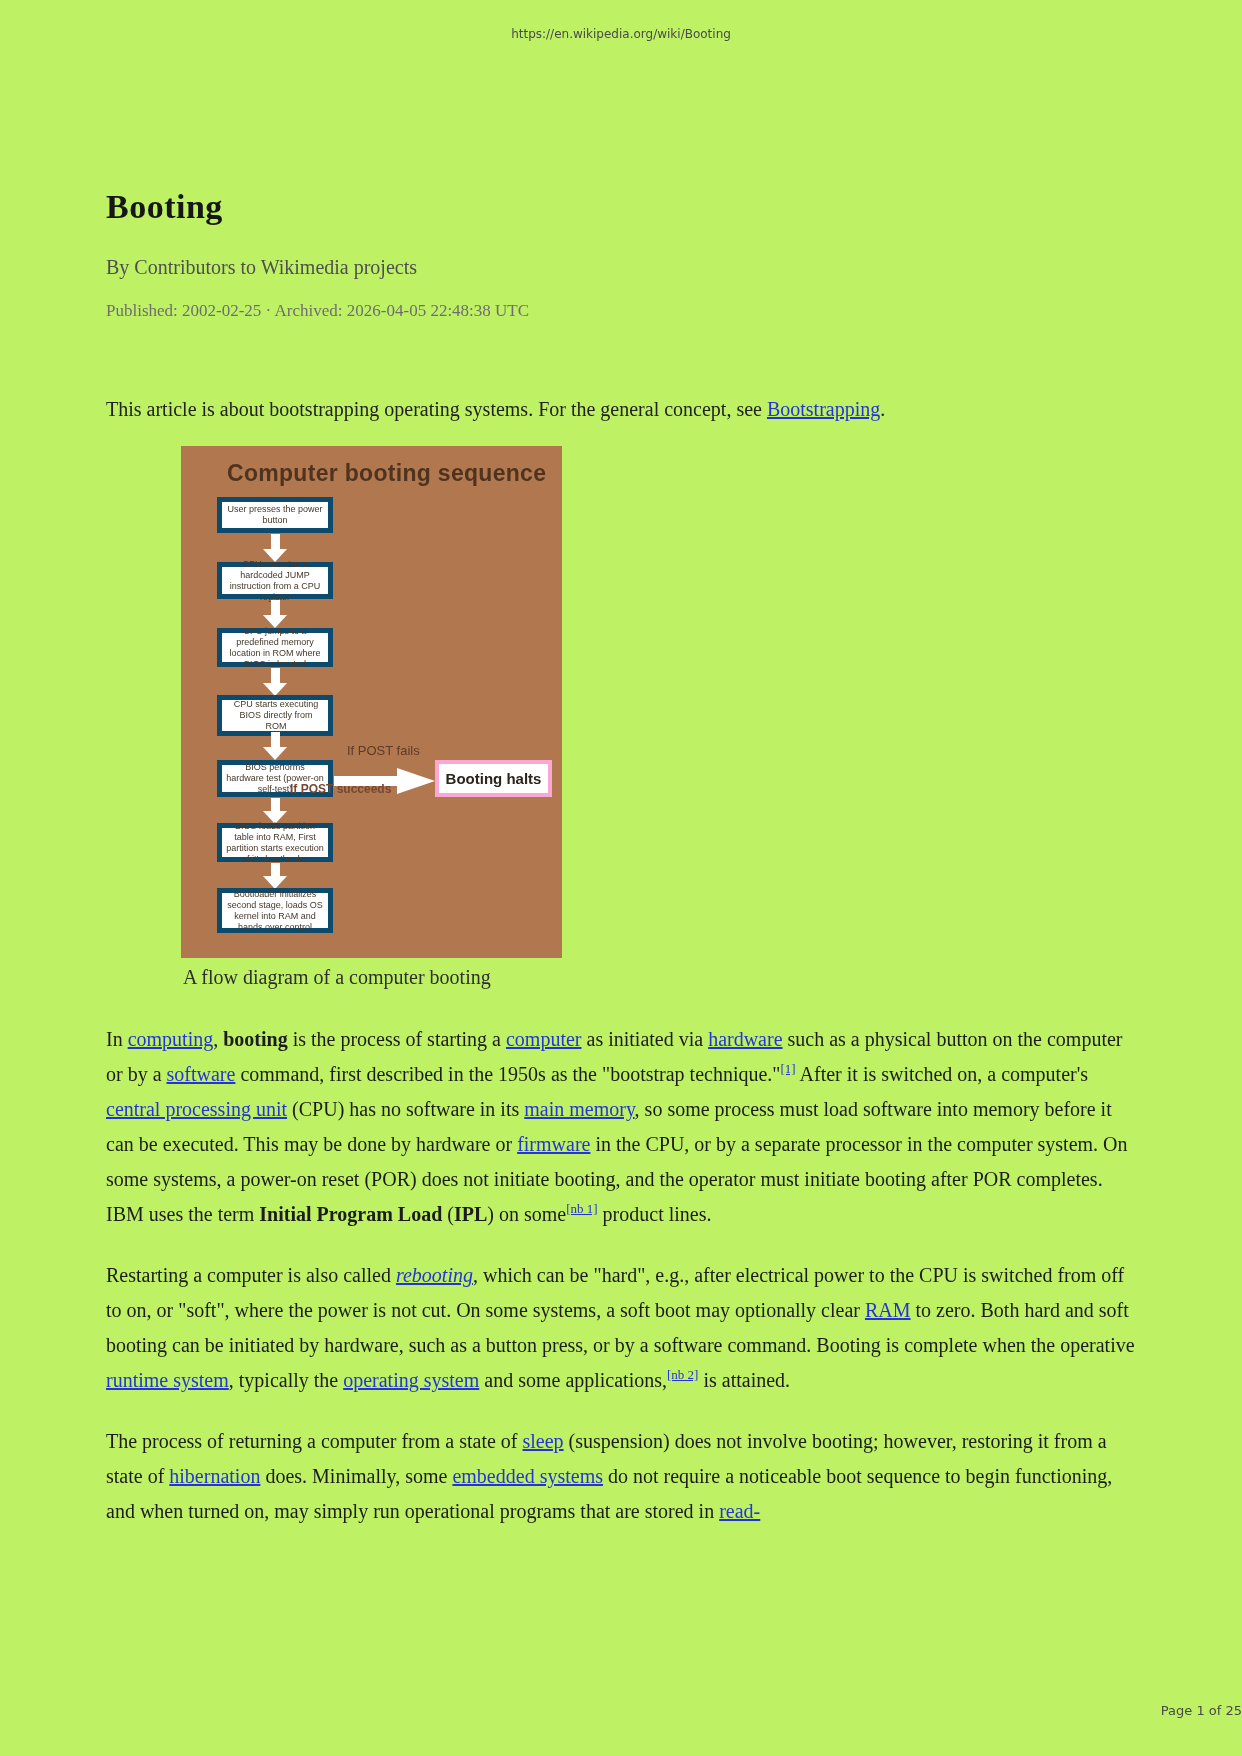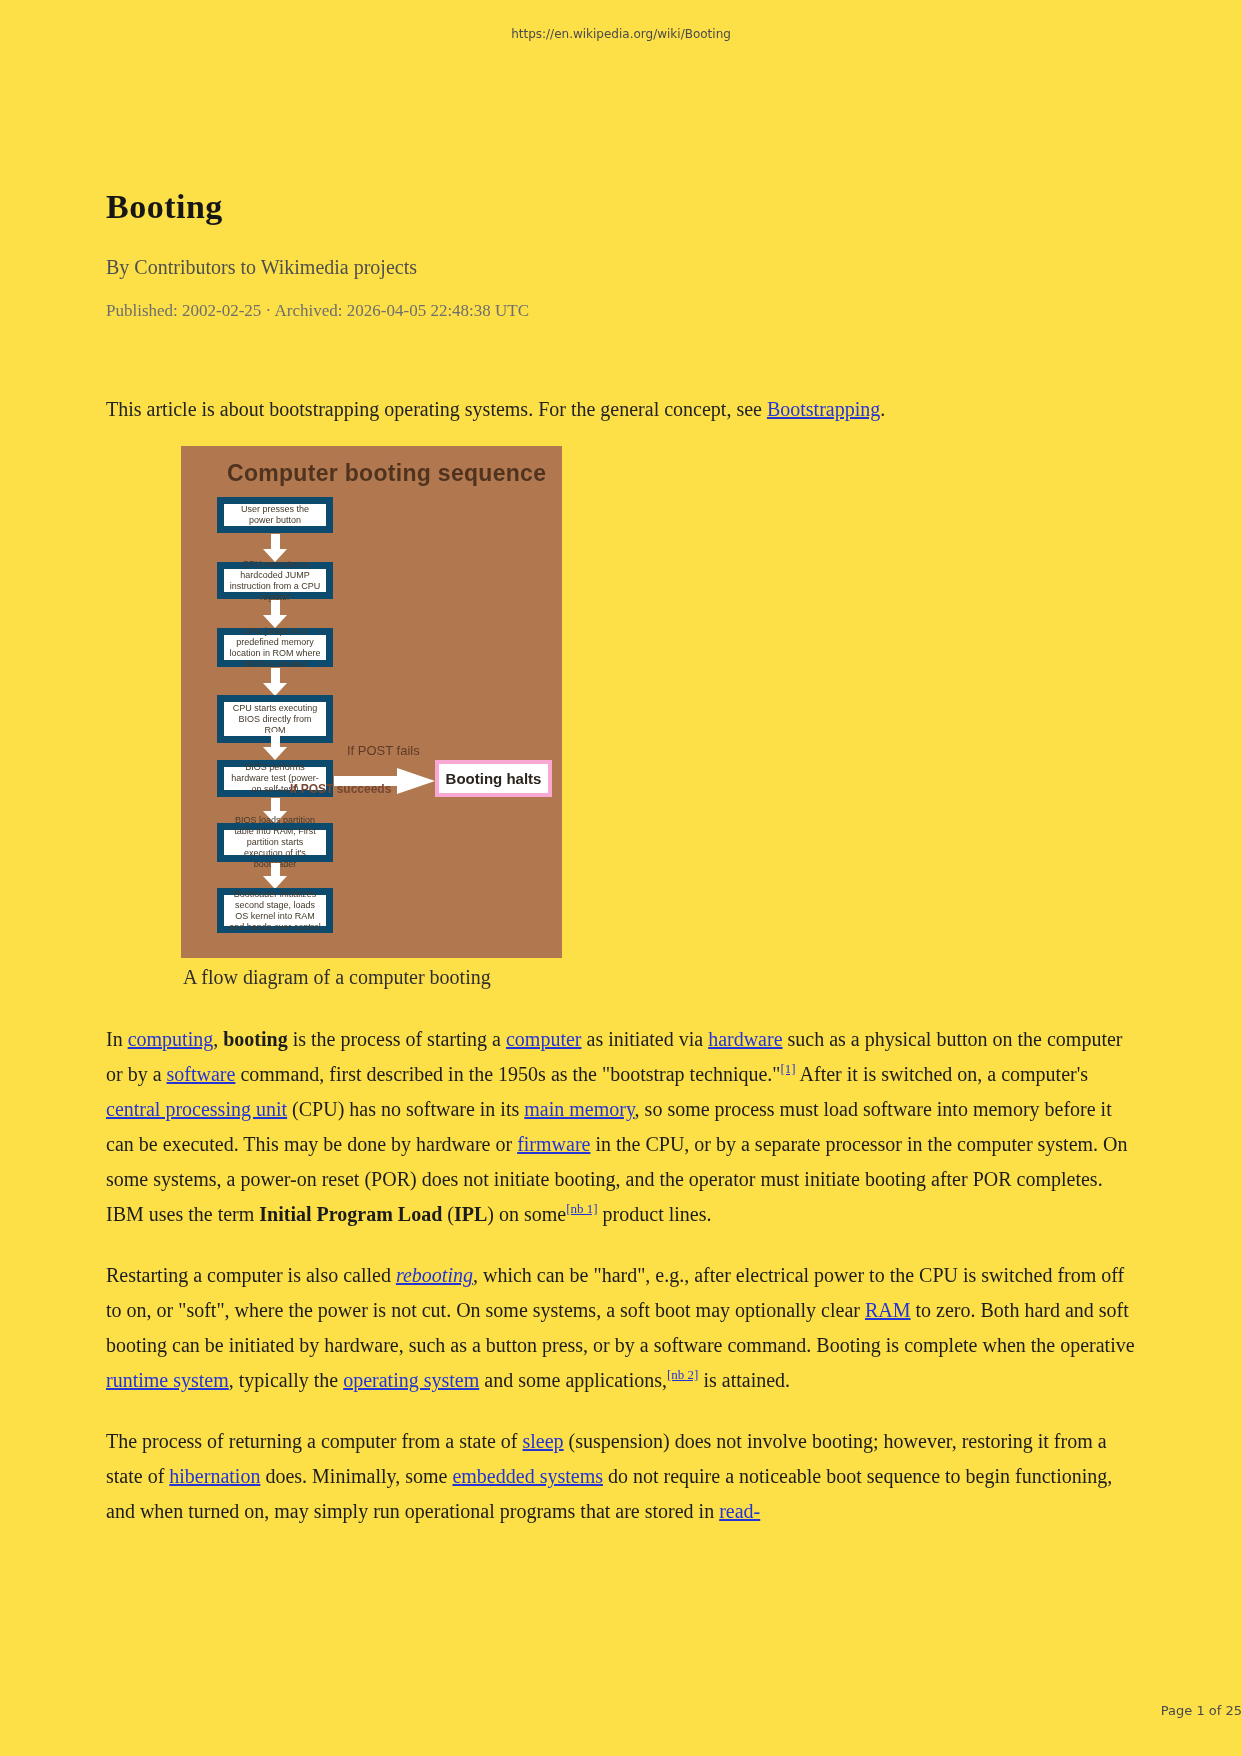--- a/index.html
+++ b/index.html
@@ -1,18 +1,18 @@
 <!DOCTYPE html>
 <html style="--link: #2434d6; --diagram_bg: #b1784f; --diagram_title: #50331e; --label_fail: #5d3a28; --label_succeed: #774733;"><head>
 <meta charset="utf-8">
 <style>
   * { margin:0; padding:0; box-sizing:border-box; }
   html,body { background:#ffffff; }
   .page {
-    position:relative; width:1242px; height:1756px; background:#fde047;
+    position:relative; width:1242px; height:1756px; background:#bef264;
     font-family:"Liberation Serif", serif; color:#1c1c1c; overflow:hidden;
   }
   .header-url {
     position:absolute; top:27px; left:0; width:100%; text-align:center;
     font-family:"DejaVu Sans", sans-serif; font-size:12px; color:#4a4a4a;
   }
   .footer {
     position:absolute; top:1703px; left:0; width:100%; text-align:right;
     font-family:"DejaVu Sans", sans-serif; font-size:13px; color:#4a4a4a;
   }
@@ -43,26 +43,26 @@
     font-family:"Liberation Sans", sans-serif;
   }
   .diagram-title {
     position:absolute; left:33px; top:14px;
     font-size:23px; font-weight:bold; color:var(--diagram_title,#50331e);
     letter-spacing:0.3px;
     margin-left:13px;
   }
   .flow-box {
     position:absolute; left:36px; width:116px;
-    background:#fff; border:7px solid #0c4a6e;
+    background:#fff; border:5px solid #0c4a6e;
     display:flex; align-items:center; justify-content:center; text-align:center;
     font-size:9px; line-height:11px; color:#44392b; padding:2px 4px;
   }
   .b1{top:51px;height:36px;} .b2{top:116px;height:37px;} .b3{top:182px;height:39px;}
-  .b4{top:249px;height:48px;} .b5{top:314px;height:37px;} .b6{top:377px;height:39px;}
+  .b4{top:249px;height:41px;padding-left:6px;} .b5{top:314px;height:37px;} .b6{top:377px;height:39px;}
   .b7{top:442px;height:45px;}
   .halt-box {
     position:absolute; left:254px; top:314px; width:117px; height:37px;
     background:#fff; border:4px solid #f9a8d4;
     display:flex; align-items:center; justify-content:center;
     font-size:15px; font-weight:bold; color:#2b241c;
   }
   .down-arrow { position:absolute; left:82px; width:24px; }
   .down-arrow .stem { width:9px; height:15px; background:#fff; margin:0 auto; }
   .down-arrow .head {

